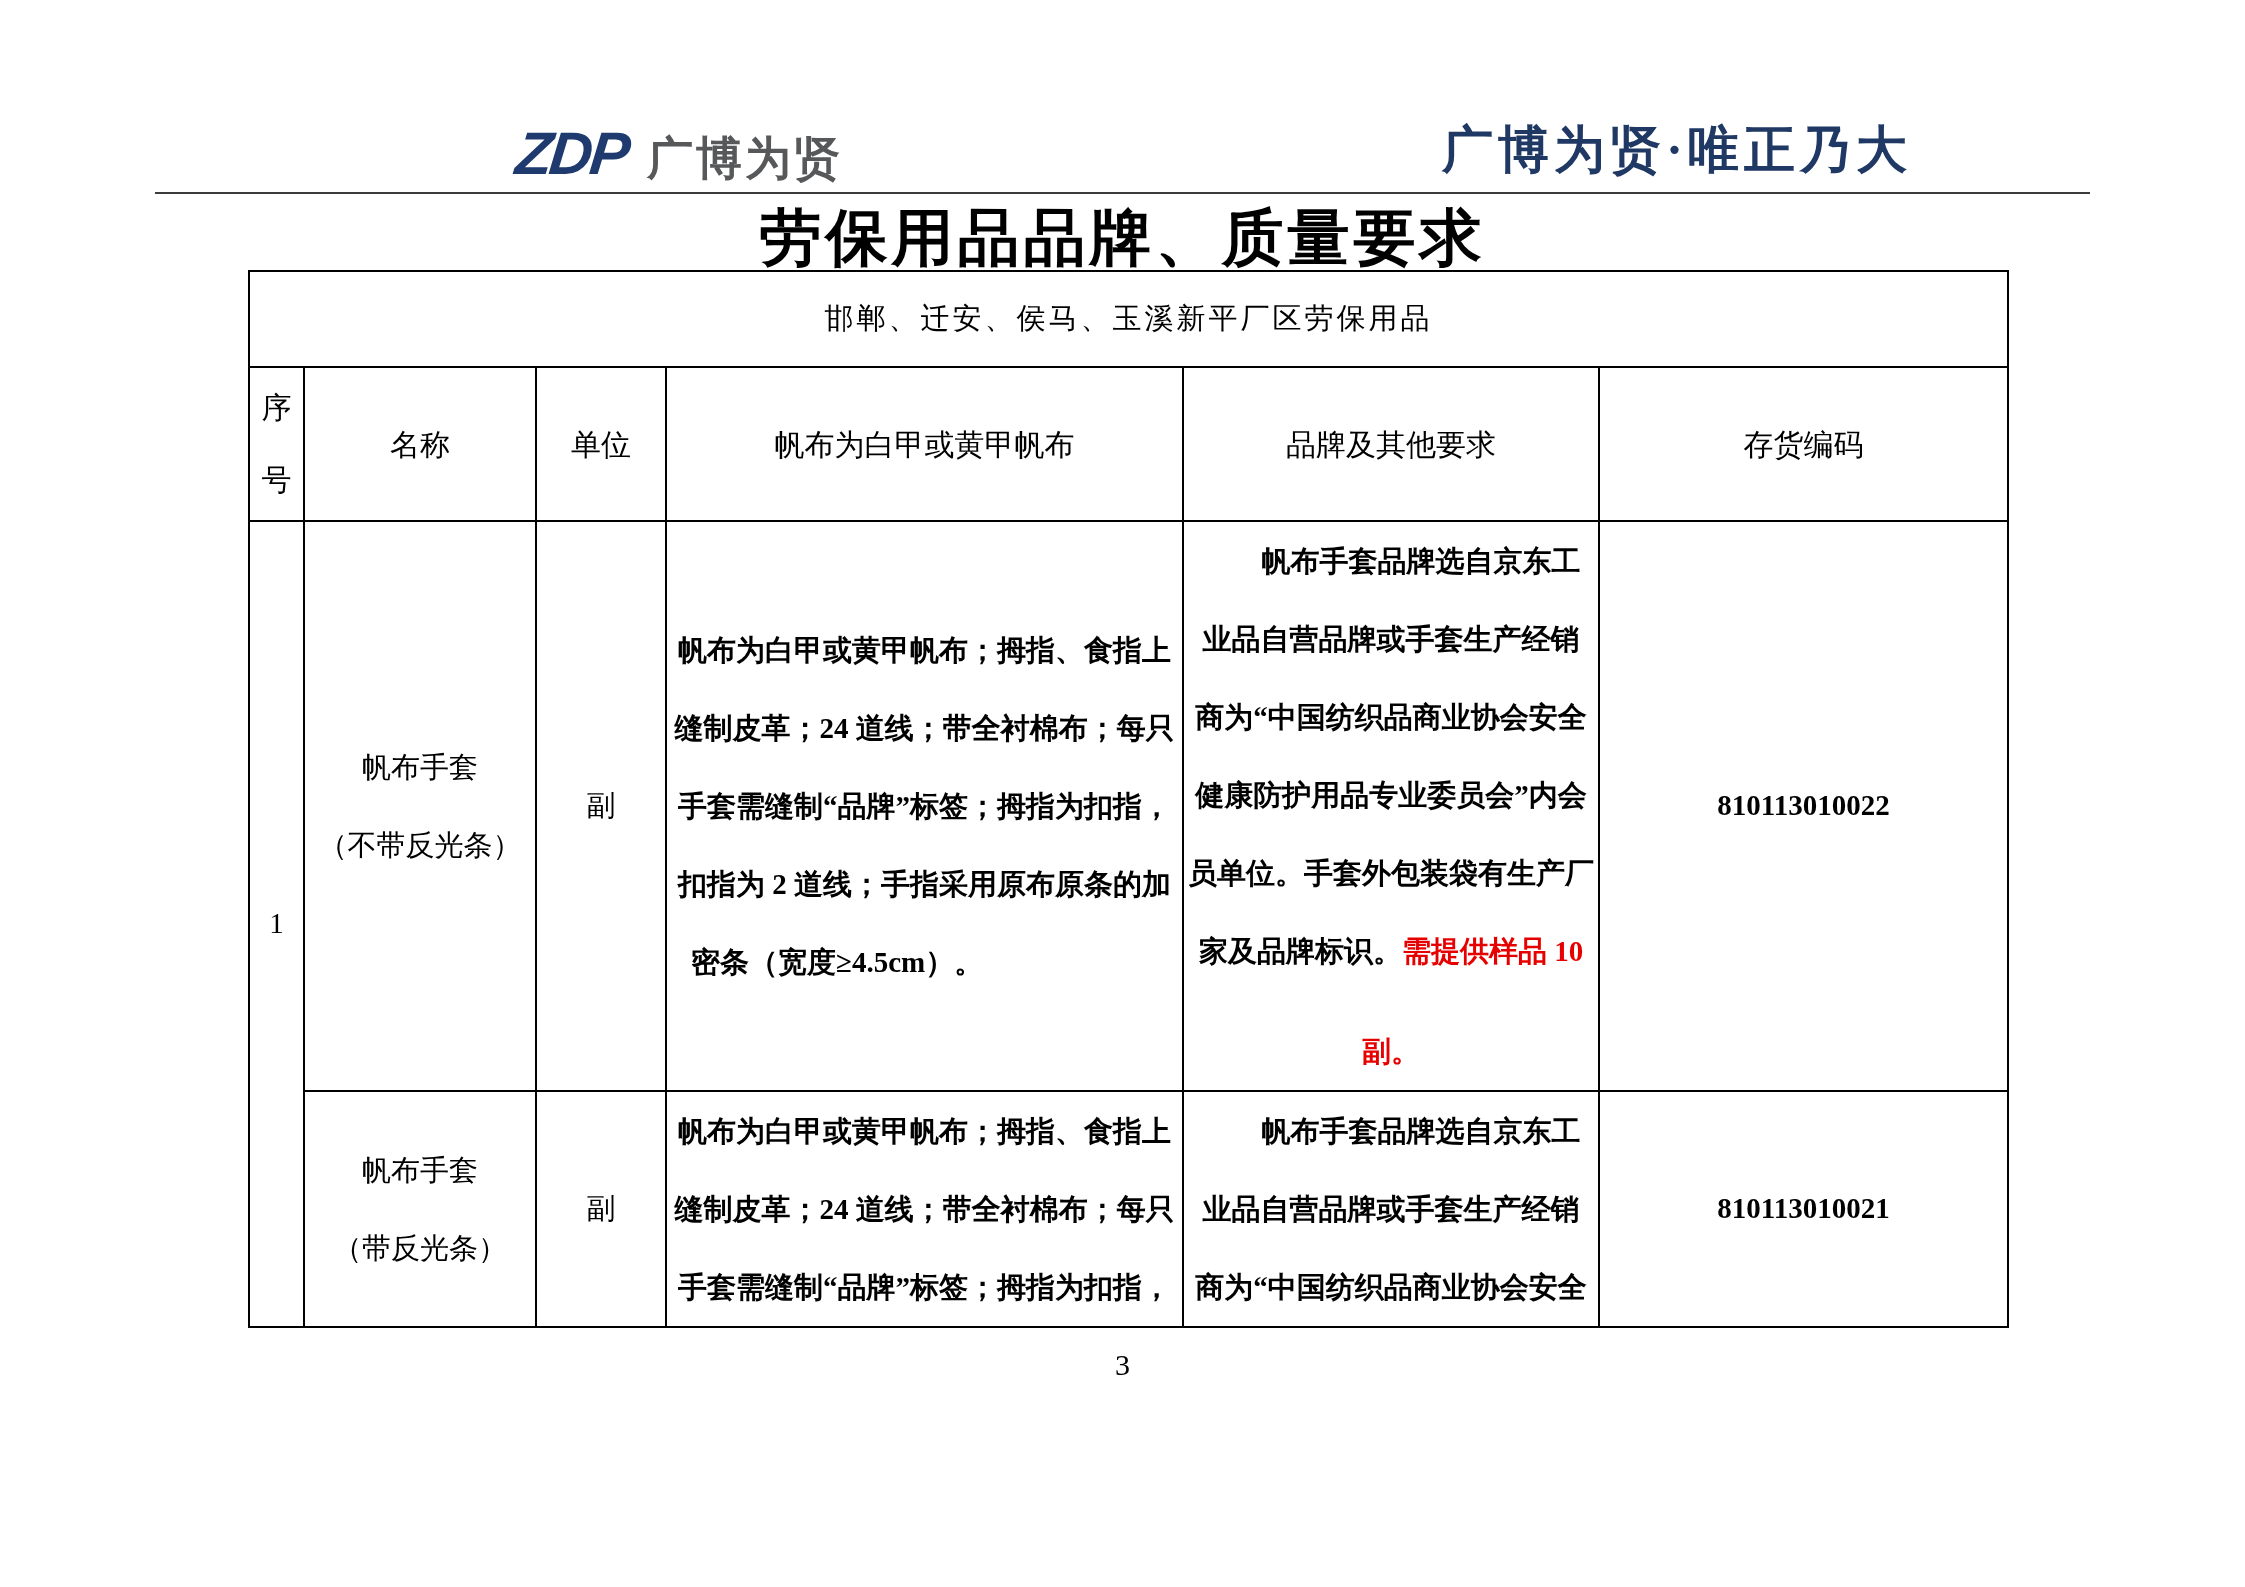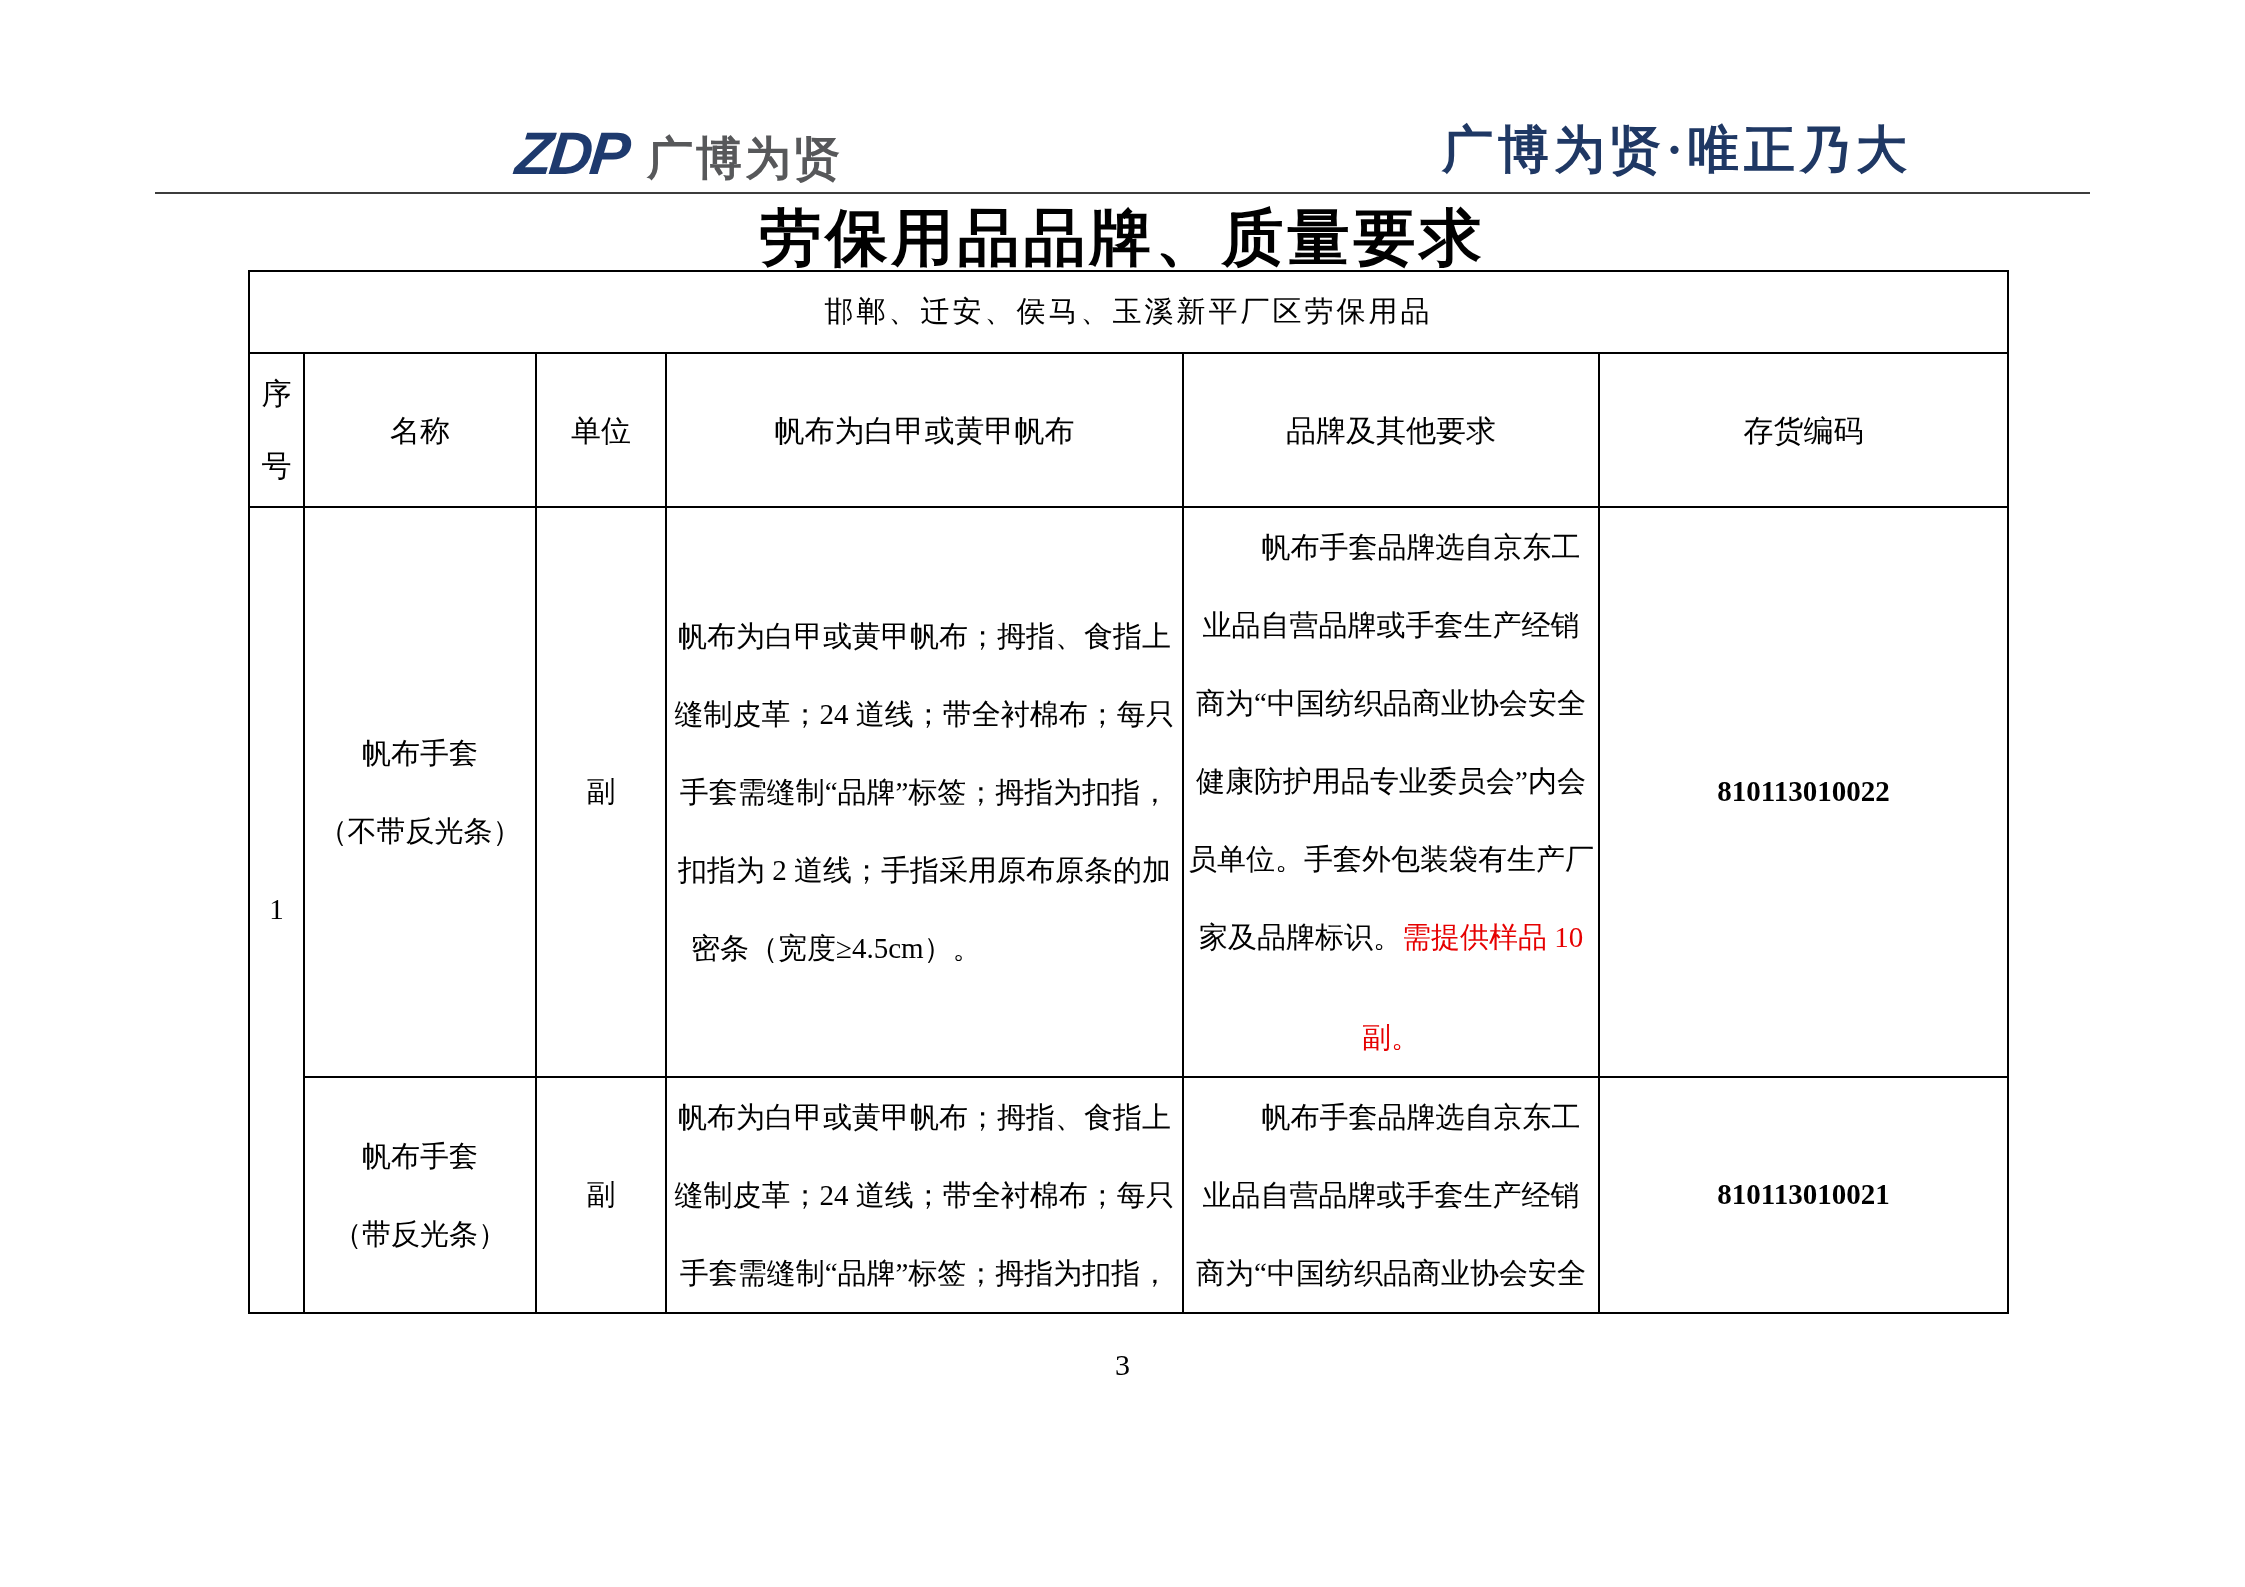--- a/index.html
+++ b/index.html
@@ -27,28 +27,28 @@
   .doc-title {
     position:absolute; top:196px; left:0; width:100%; text-align:center;
     font-size:62px; font-weight:bold; letter-spacing:4px;
   }
   
   .labor-table { position:absolute; left:248px; top:270px; border-collapse:collapse; table-layout:fixed; }
   .labor-table td {
     border:2px solid #000; padding:0; text-align:center; vertical-align:middle;
     font-size:29px; line-height:1.3;
   }
-  .merged-header-cell { font-size:40px; letter-spacing:3px; height:82px; }
+  .merged-header-cell { font-size:40px; letter-spacing:3px; height:96px; }
   .col-header-row td { height:154px; font-size:30px; }
   .seq-head .line2h { line-height:72px; }
   .row-item-1 td { height:552px; }
   .row-item-2 td { height:236px; }
   .line { line-height:78px; white-space:nowrap; }
   .name-cell .line { white-space:normal; }
-  .tech-cell, .brand-cell { text-align:left; padding:0 16px; font-weight:normal; }
+  .tech-cell, .brand-cell { text-align:left; padding:0 16px; font-weight:bold; }
   .tech-cell .center { text-align:left;margin-left:24px; }
   .brand-cell .indent { text-indent:60px; }
   .red { color:#e60000;margin-top:22px; }
   .code-cell { font-weight:bold; font-size:34px; padding-right:110px; }
   .seq-cell { font-size:30px; }
   
   .page-number { position:absolute; top:1348px; left:0; width:100%; text-align:center; font-size:30px; }
 </style>
 </head>
 <body>

